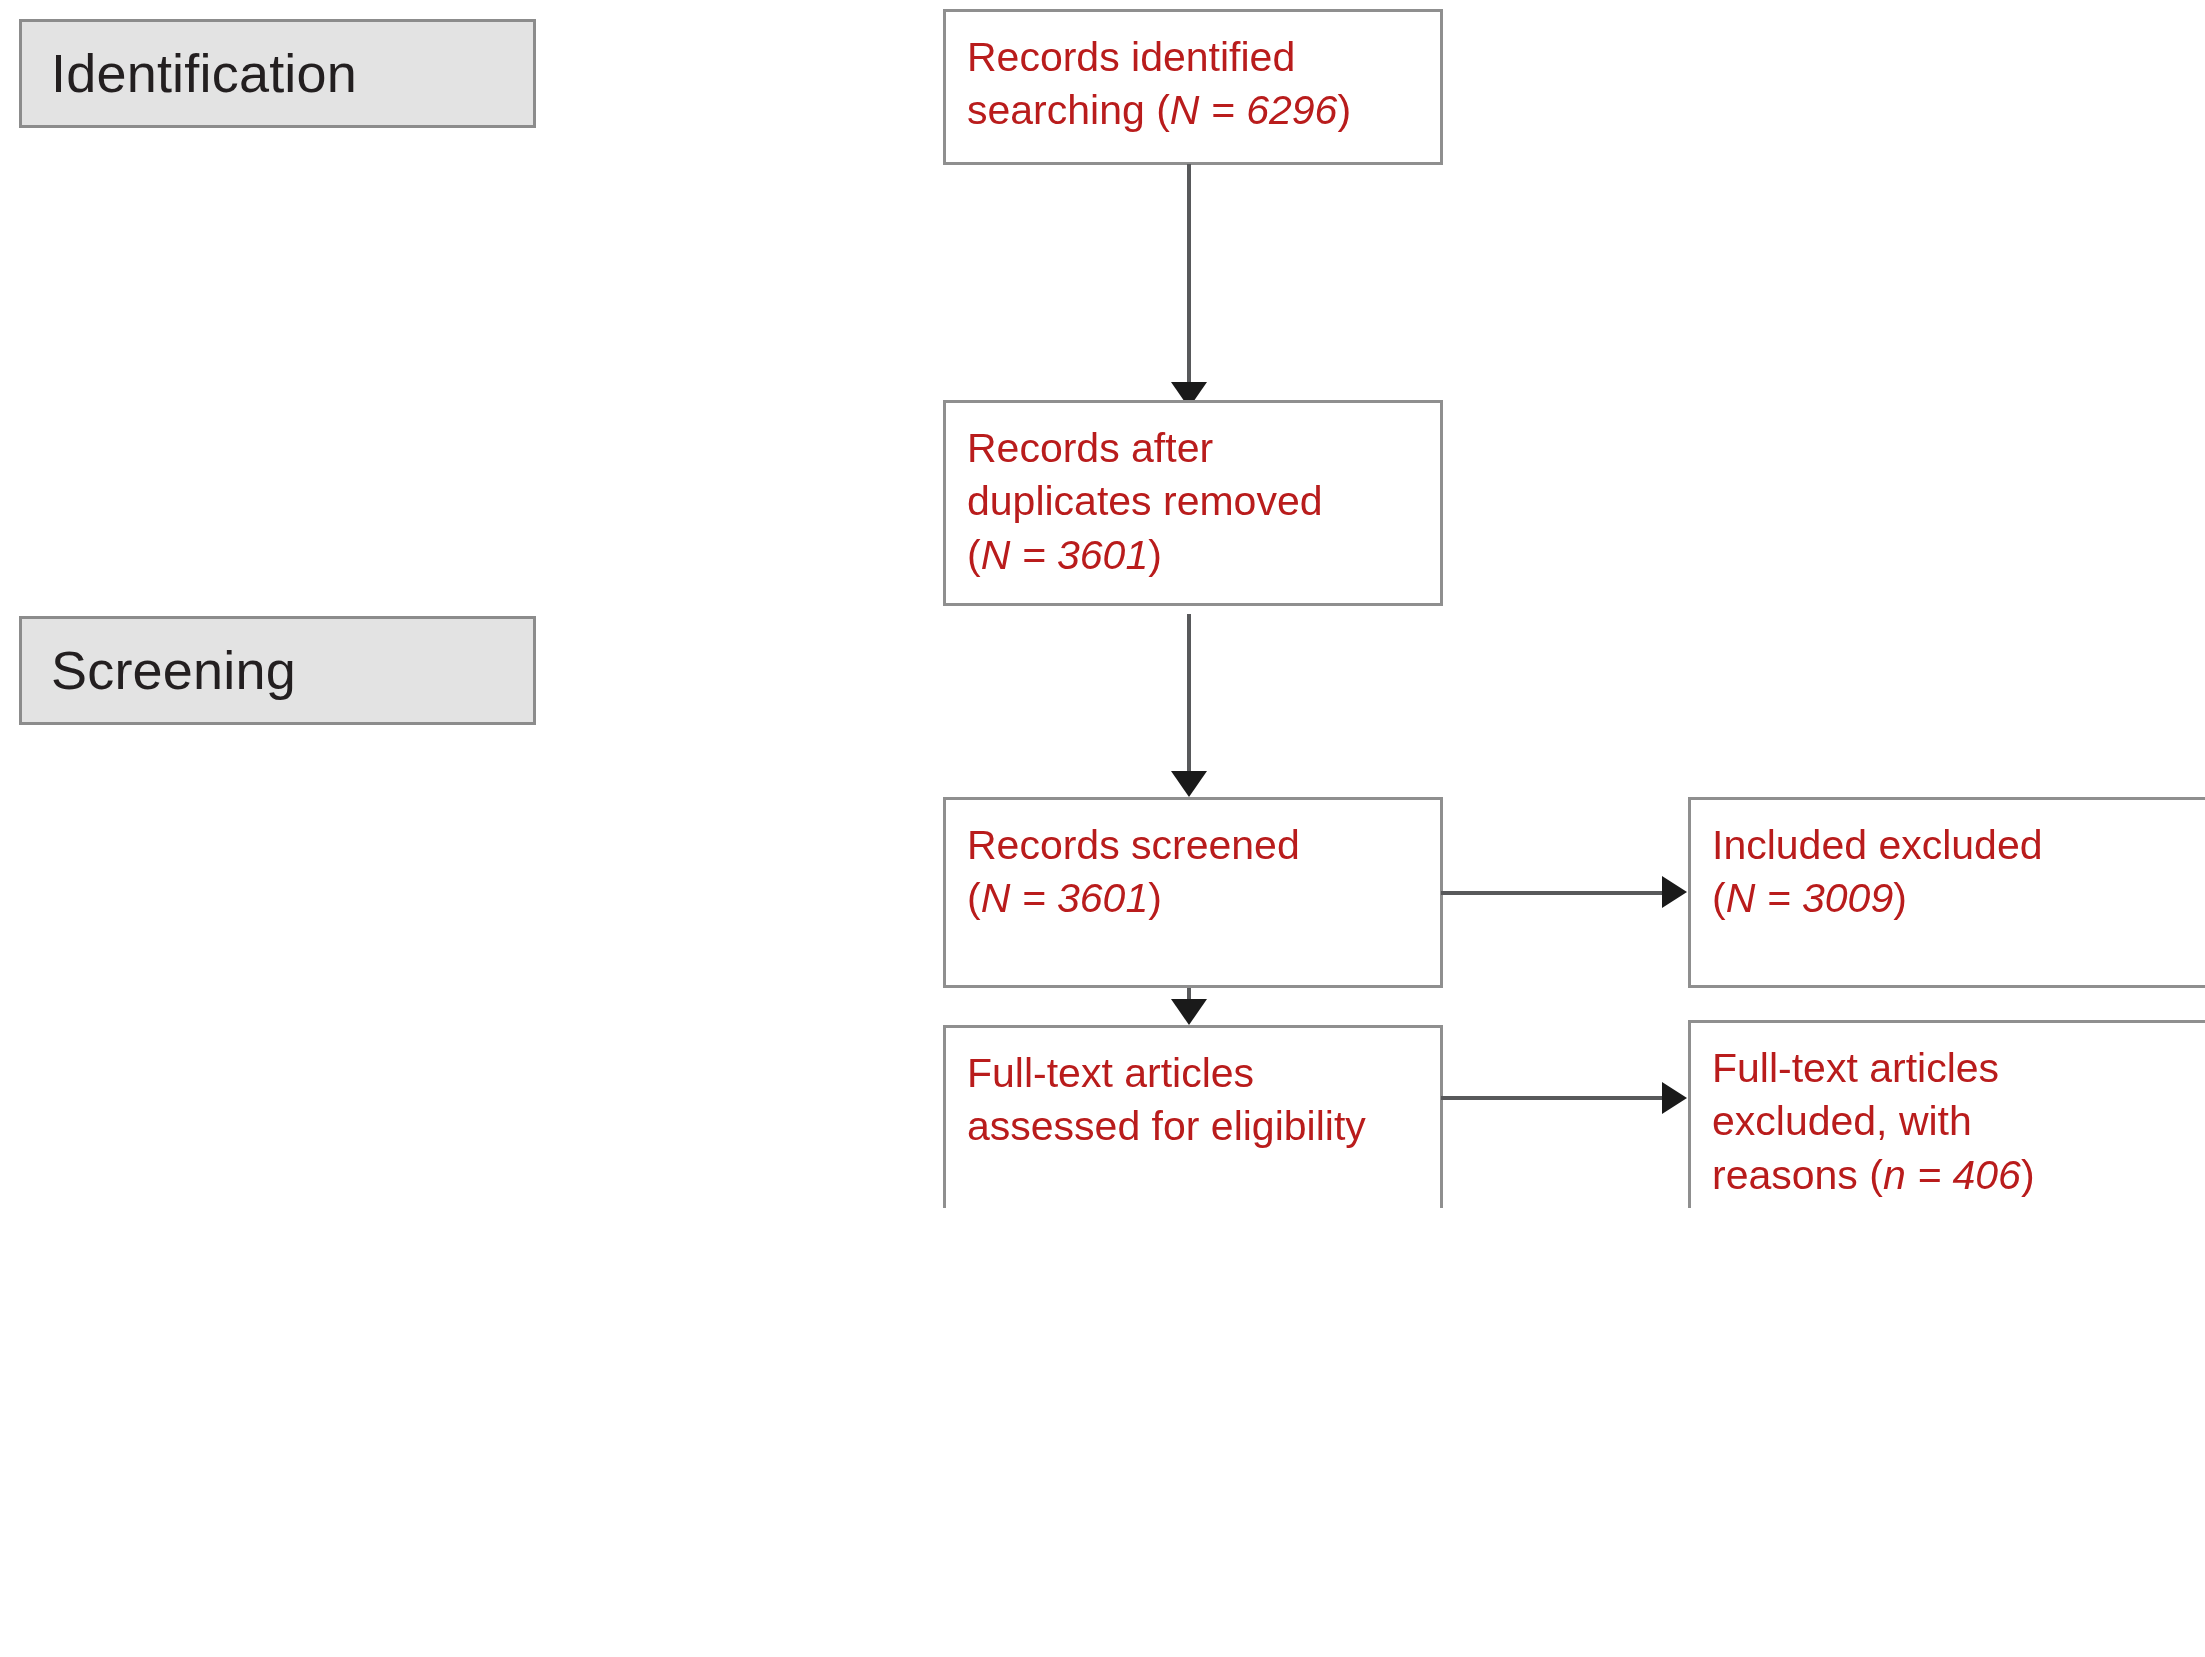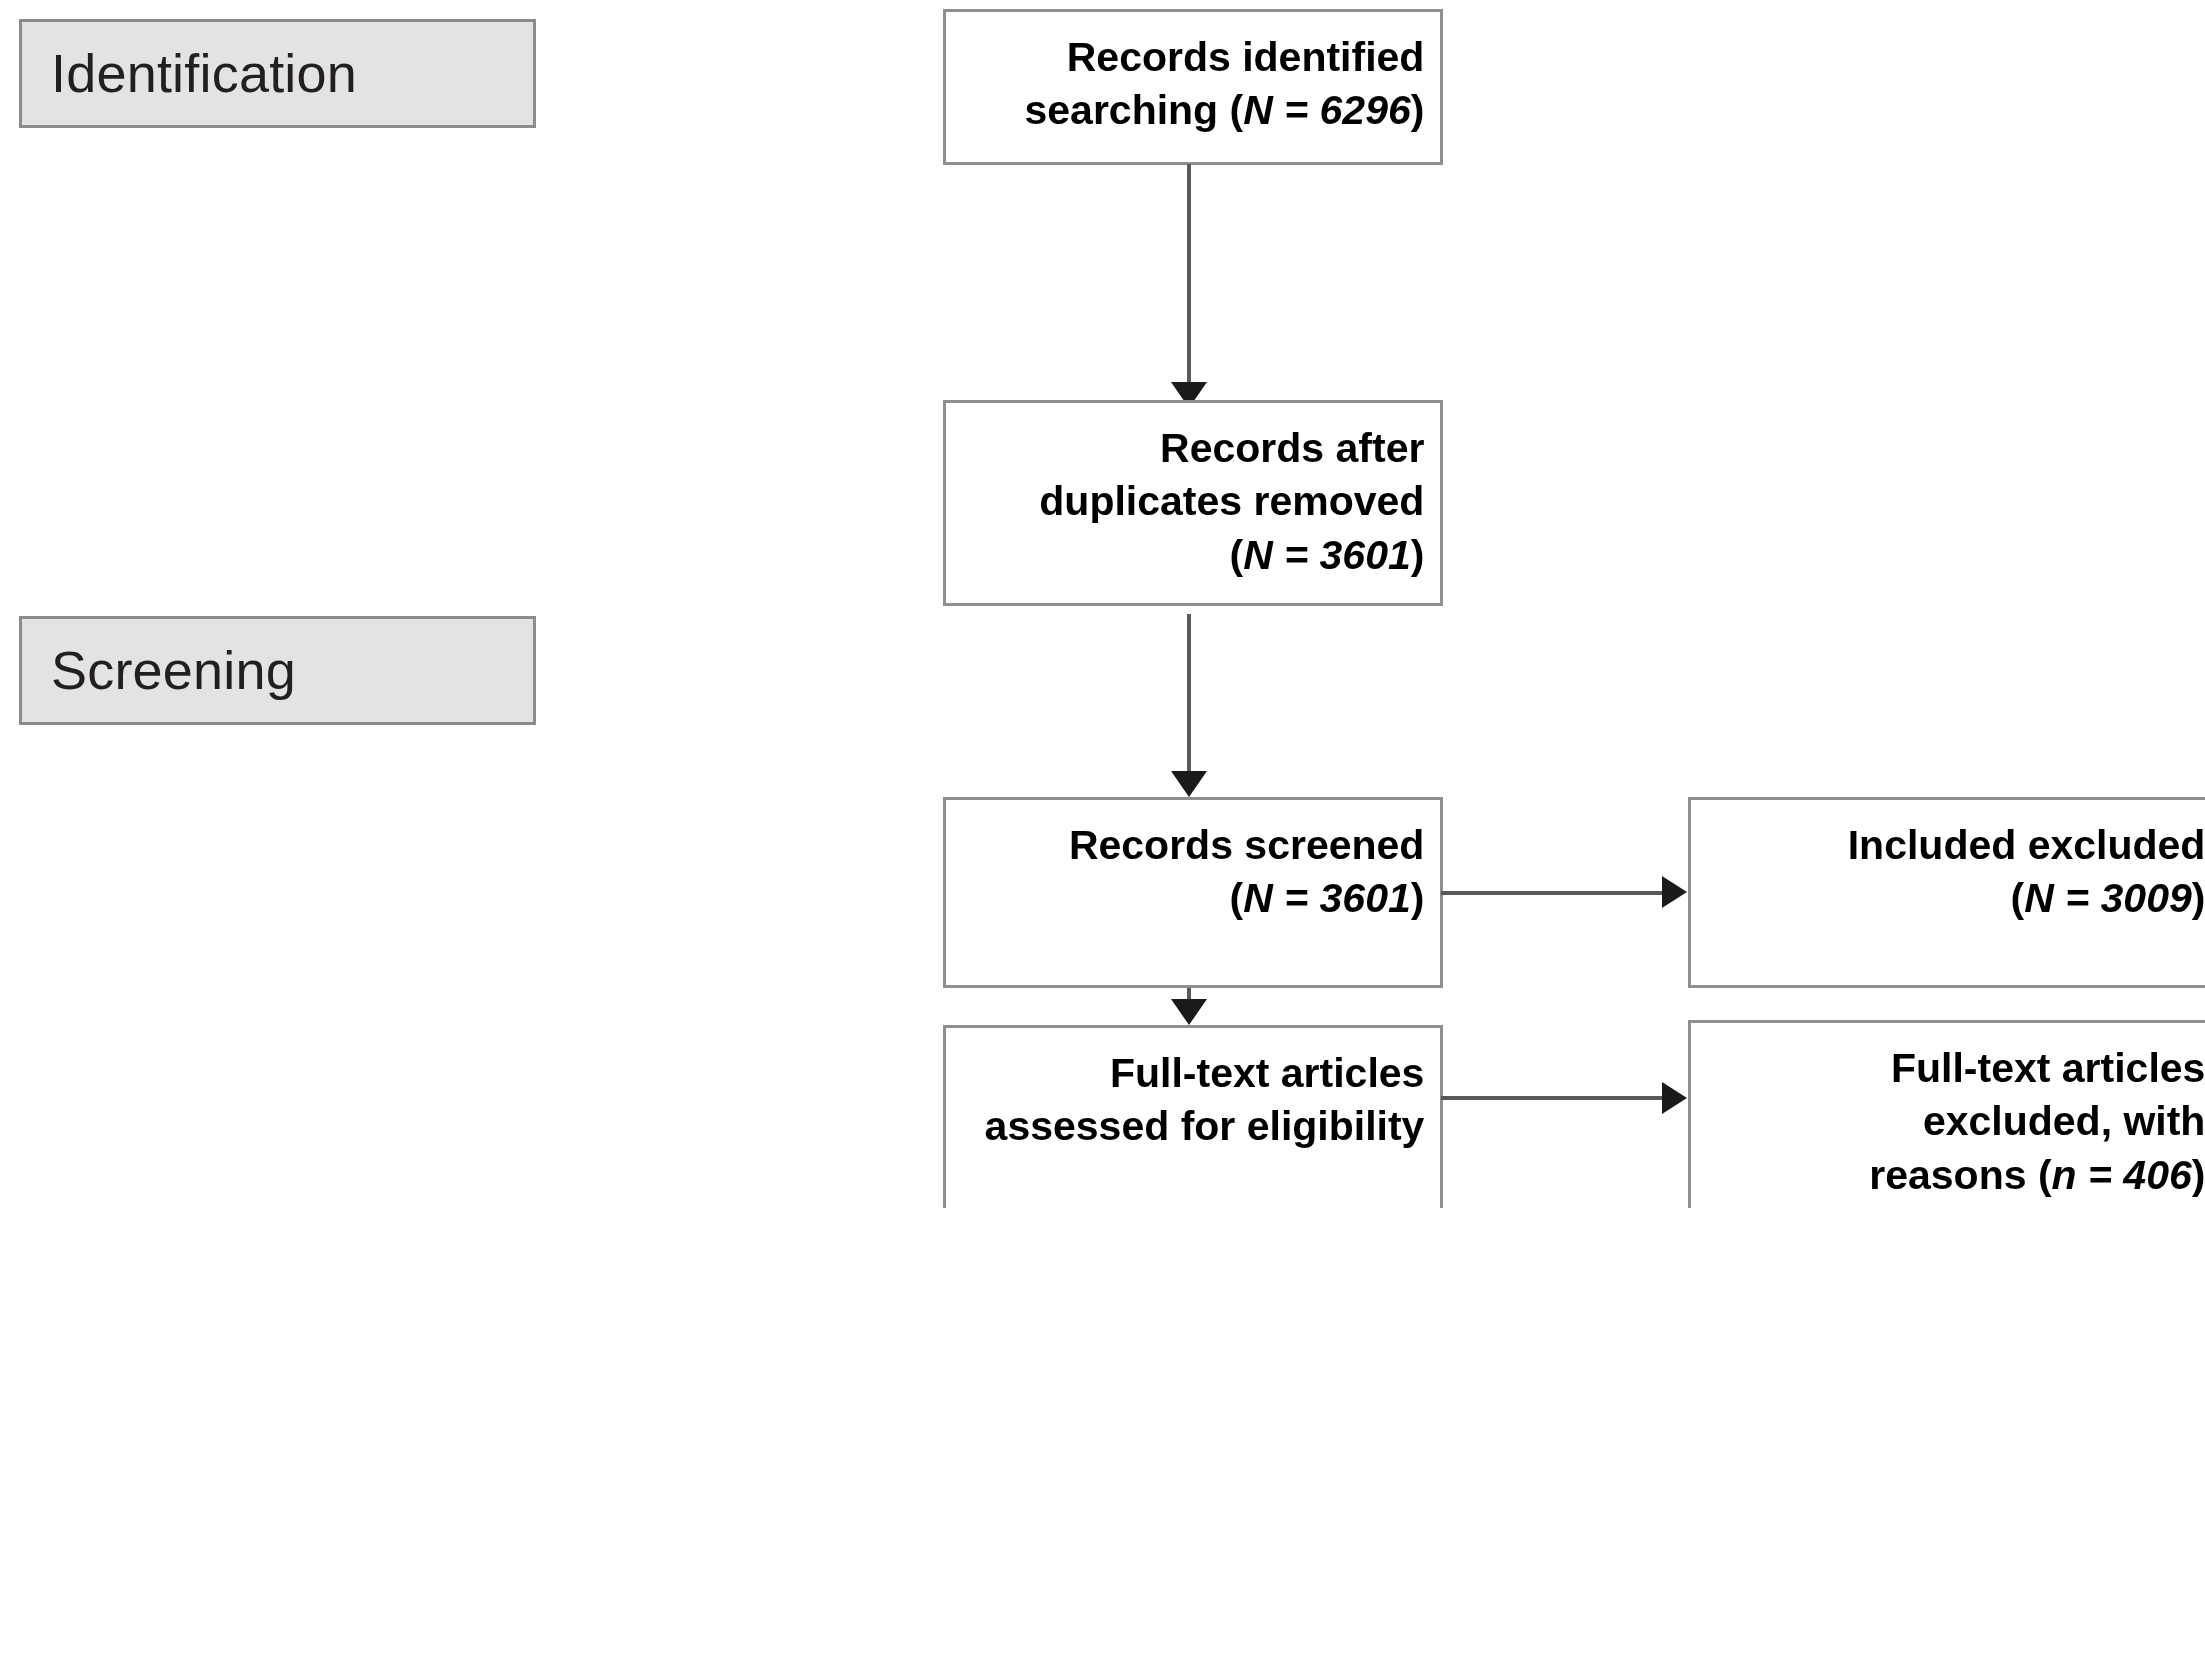--- a/index.html
+++ b/index.html
@@ -11,21 +11,20 @@
   body {
     font-family: "Liberation Sans", "DejaVu Sans", sans-serif;
     -webkit-font-smoothing: antialiased;
   }
   #diagram {
     position: relative;
     width: 2205px;
     height: 1208px;
     background: #ffffff;
     overflow: hidden;
-    text-align: right;
   }
 
   
   .stage-label {
     position: absolute;
     box-sizing: border-box;
     background: #e3e3e3;
     border: 3.5px solid #8c8c8c;
     display: flex;
     align-items: center;
@@ -37,24 +36,23 @@
     white-space: nowrap;
   }
 
   
   .flow-box {
     position: absolute;
     box-sizing: border-box;
     background: #ffffff;
     border: 3.5px solid #8f8f8f;
     padding: 19px 15.6px 12px 21px;
-    color: #000000;
+    color: #b91c1c;
     font-size: 41px;
     line-height: 1.30;
-    font-weight: bold;
   }
   .flow-box .n-italic {
     font-style: italic;
   }
 
   
   .v-line {
     position: absolute;
     width: 4.3px;
     background: #58595b;

